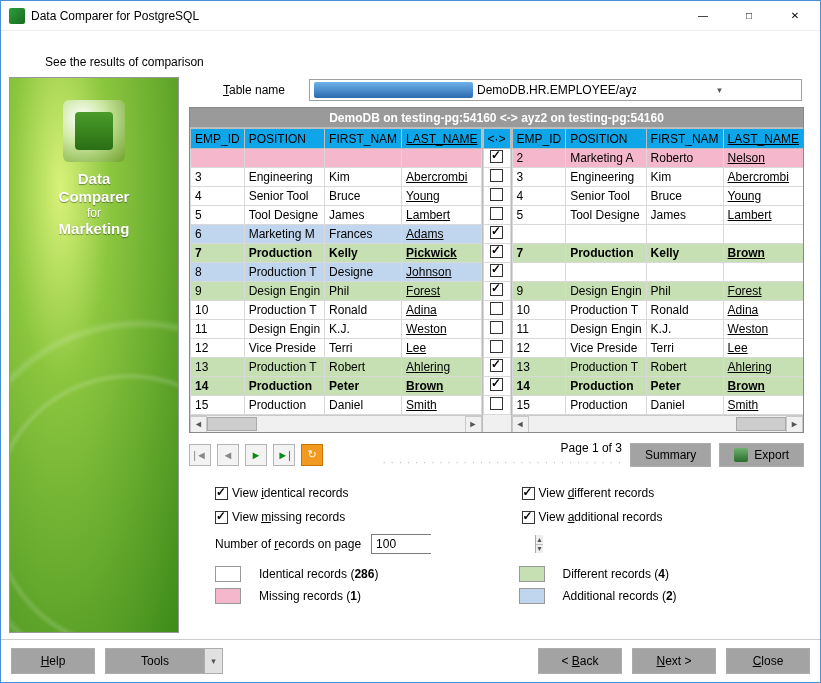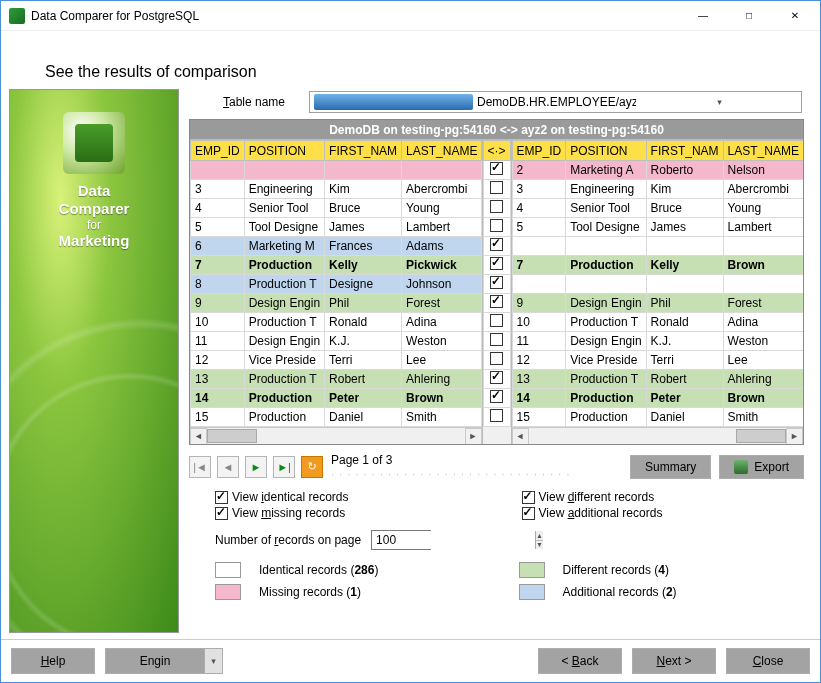--- a/index.html
+++ b/index.html
@@ -30,21 +30,21 @@
   .win-btn {
     width: 46px; height: 30px; display: flex;
     align-items: center; justify-content: center;
     font-family: "Segoe MDL2 Assets","Segoe UI Symbol",sans-serif;
     font-size: 10px; cursor: default;
   }
 
   
   .step-area { padding: 16px 10px 4px 30px; }
   .step-title { font-weight: bold; font-size: 14px; }
-  .step-sub { font-size: 16px; margin-top:16px; padding-left:14px; }
+  .step-sub { font-size: 12px; margin-top:8px; padding-left:14px; }
 
   
   .main {
     flex: 1; display: flex; padding: 4px 8px 6px 8px; min-height:0;
   }
   .sidebar {
     width: 170px;
     background: radial-gradient(ellipse at 30% 20%, #d9f27a 0%, #8cc63f 30%, #3d8b1a 100%);
     color:#fff; text-align:center;
     position:relative; overflow:hidden;
@@ -109,21 +109,21 @@
   }
   .grid-tables{
     flex:1; display:flex; min-height:0;
     font-size:12px;
     overflow:hidden;
   }
   .grid-tables table{
     border-collapse: collapse; 
   }
   .grid-tables th{
-    background:#fde047; border:1px solid #bfbfbf;
+    background:#0ea5e9; border:1px solid #bfbfbf;
     font-weight:normal; text-align:left; padding:2px 4px;
     height:20px; white-space:nowrap; overflow:hidden;
     font-size:12px;
   }
   .grid-tables td{
     border:1px solid #d9d9d9;
     padding:1px 4px; height:19px; white-space:nowrap; overflow:hidden;
     font-size:12px;
   }
   .tbl-side{ flex:1; min-width:0; overflow:hidden; position:relative;}
@@ -143,21 +143,21 @@
   }
   tr.r-pink   td{ background:#f5b7cc; }
   tr.r-blue   td{ background:#c0d6ef; }
   tr.r-greenB td{ background:#c6e0b4; font-weight:bold;}
   tr.r-green  td{ background:#c6e0b4; }
   tr.r-white  td{ background:#ffffff; }
   tr.r-greenB td.bold, tr td.bold{ font-weight:bold;}
   .col-id{ width:54px;}
   .col-pos{ width:72px;}
   .col-fn{ width:72px;}
-  .col-ln{ width:72px;}
+  .col-ln{ width:72px;text-decoration:underline;}
   .hscroll{
     height:17px; background:#f0f0f0; border-top:1px solid #c9c9c9;
     display:flex; align-items:center;
   }
   .hscroll .ar{ width:17px;height:17px;display:flex;align-items:center;justify-content:center;font-size:9px;color:#555;border:1px solid #c9c9c9;background:#f0f0f0;}
   .hscroll .track{ flex:1; position:relative; height:100%;}
   .hscroll .thumb{ position:absolute; top:1px; height:14px; background:#cdcdcd; border:1px solid #a9a9a9;}
   .grid-hscrolls{ display:flex; }
   .grid-hscrolls .tbl-side{flex:1;}
   .grid-hscrolls .tbl-mid{width:30px;background:#f0f0f0;}
@@ -169,36 +169,36 @@
   .nav-btns{ display:flex; gap:6px; }
   .nav-btn{
     width:22px;height:22px;border:1px solid #b5b5b5;background:#f3f3f3;
     display:flex;align-items:center;justify-content:center;
     font-size:11px; color:#888;
   }
   .nav-btn.play{ color:#0a8b11; }
   .nav-btn.refresh{
     background:#f29a1f; border-color:#c77700; color:#fff;
   }
-  .nav-spacer{ flex:1; text-align:left; position:relative;}
+  .nav-spacer{ flex:1; text-align:right; position:relative;}
   .nav-spacer .dots{
     color:#bbb; letter-spacing:1px; font-size:10px; display:block; margin-top:2px;
   }
   .btn{
     height:24px; padding:0 14px; border:1px solid #adadad; background:#a3a3a3;
     display:flex; align-items:center; gap:6px; font-size:12px; cursor:default;
   }
   .btn .ex-icon{width:14px;height:14px;display:inline-block;background:linear-gradient(#6fb16f,#2a6e2a);border-radius:2px;}
 
   
   .opts{
     display:grid; grid-template-columns: 1fr 1fr; gap:2px 24px;
     margin:10px 8px 0 26px;
   }
-  .opts label{ display:flex; align-items:center; gap:4px; }
+  .opts label{ display:flex; align-items:center; gap:4px;margin-top:8px; }
   .nrec{
     display:flex; align-items:center; gap:10px; margin:10px 8px 0 26px;
   }
   .spin{
     width:60px; height:20px; border:1px solid #7a7a7a; display:flex;
   }
   .spin input{
     flex:1; border:none; padding:0 4px; font-size:12px; outline:none;
   }
   .spin .ud{
@@ -618,21 +618,21 @@
 
     </div>
   </div>
 
   <div class="bottom-bar">
     <div class="btn">
         <span><u>H</u>elp</span>
       </div>
     <div class="split">
       <div class="btn" style="min-width:100px;">
-          <span>Engin</span>
+          <span>Tools</span>
         </div>
       <div class="dd">▾</div>
     </div>
     <div class="flex"></div>
     <div class="btn">
         <span>&lt; <u>B</u>ack</span>
       </div>
     <div class="btn">
         <span><u>N</u>ext &gt;</span>
       </div>

